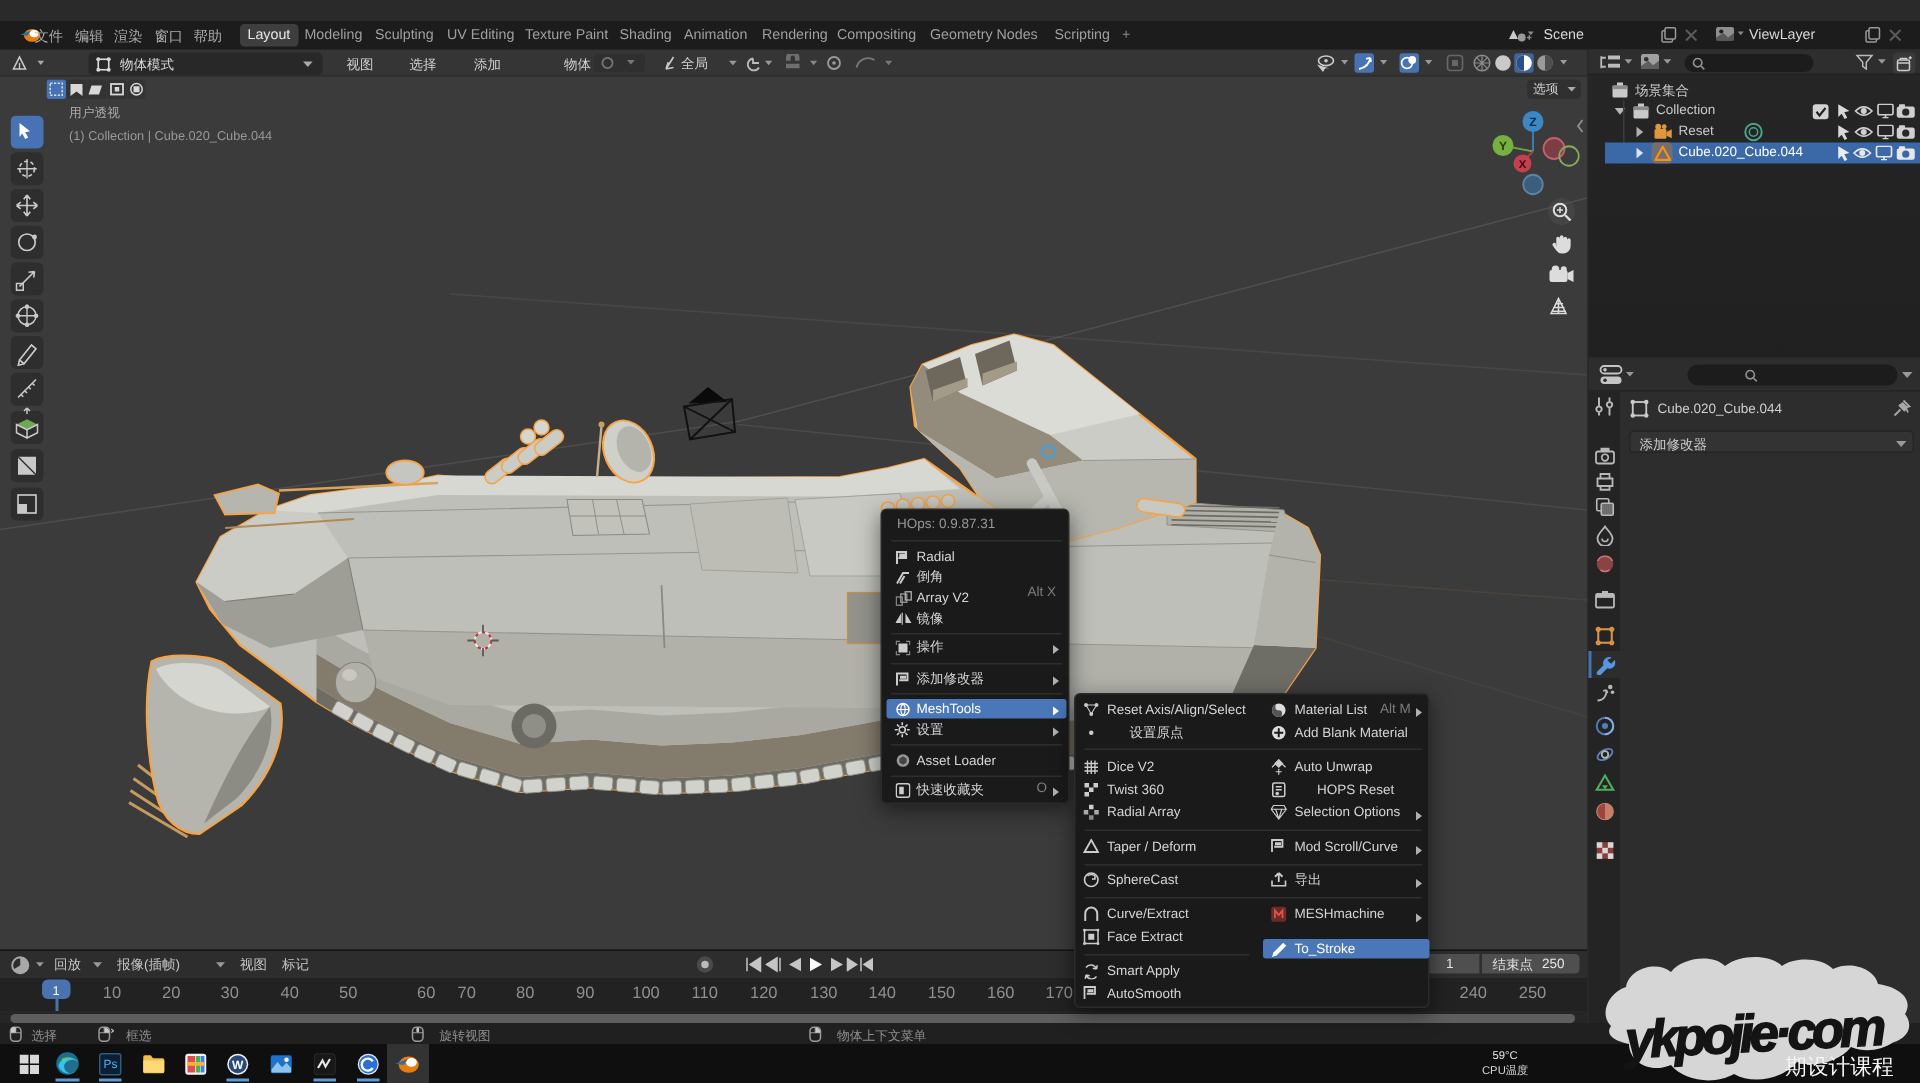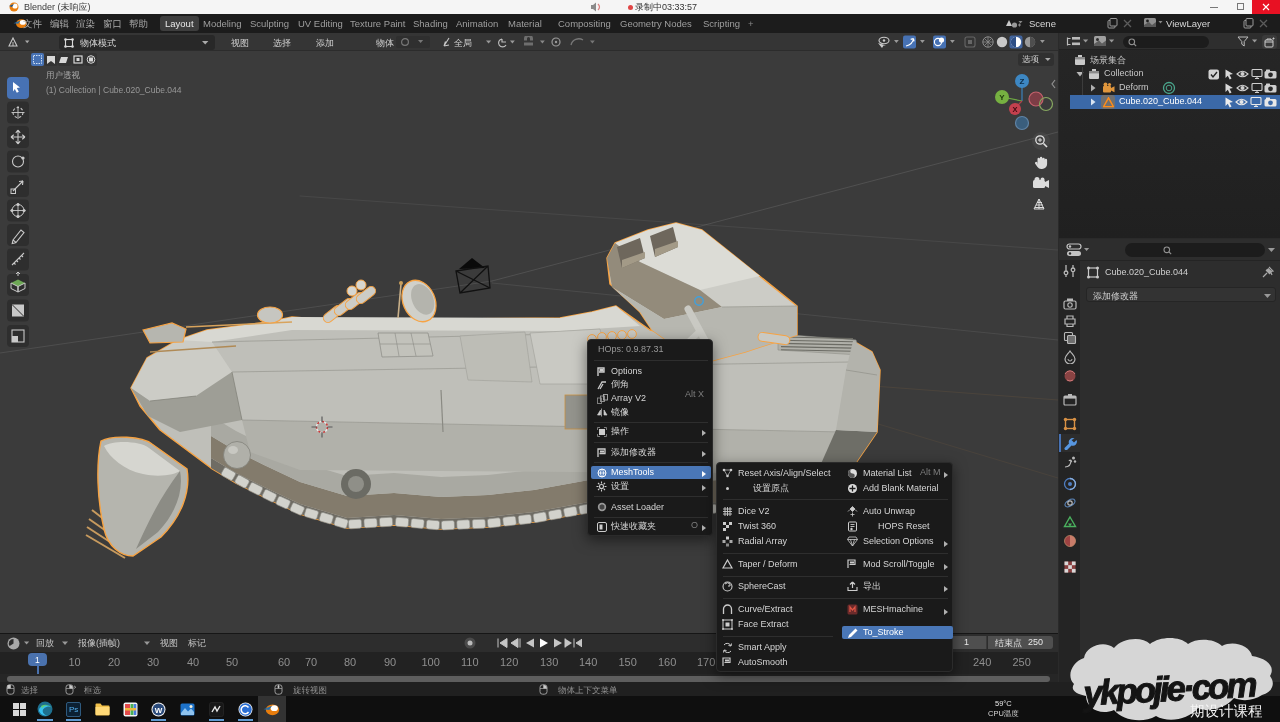--- a/index.html
+++ b/index.html
@@ -356,57 +356,39 @@
         <circle cx="11" cy="11" r="5.5" fill="none" stroke="#cc3333" stroke-width="1.4" stroke-dasharray="2.8 2.2"></circle>
         <circle cx="11" cy="11" r="5.5" fill="none" stroke="#e8e8e8" stroke-width="1.4" stroke-dasharray="2.8 2.2" stroke-dashoffset="2.8"></circle>
         <path d="M11 0.5 V6 M11 16 V21.5 M0.5 11 H6 M16 11 H21.5" stroke="#5a5a5a" stroke-width="1.2"></path>
       </svg>
 
     <svg class="abs" style="left:452px;top:222px" width="44" height="42" viewBox="0 0 44 42">
         <path d="M7 14 L20 3 L33 13 Z" fill="#0a0a0a"></path>
         <path d="M4 16 L36 11 L38 33 L8 38 Z M4 16 L38 33 M36 11 L8 38" stroke="#111" stroke-width="1.3" fill="none"></path>
       </svg>
   </div>
-  <div id="titlebar">
-    <svg class="abs" style="left:8px;top:1px" width="12" height="12" viewBox="0 0 12 12">
-        <circle cx="6" cy="6" r="4.5" fill="#e87d0d"></circle>
-        <circle cx="7" cy="5" r="2.6" fill="#fff"></circle>
-        <path d="M1 5 L6 3 L4 6 Z" fill="#265787"></path>
-      </svg>
-    <span class="tt">Blender (未响应)</span>
-    <svg class="abs" style="left:590px;top:2px" width="12" height="10" viewBox="0 0 12 10">
-        <path d="M1 3h2l3-2.5v9L3 7H1z" fill="#8a8a8a"></path>
-        <path d="M8 2c2 2 2 4 0 6" stroke="#d98080" stroke-width="1.2" fill="none"></path>
-      </svg>
-    <span id="rec"><i style="display:inline-block;width:5px;height:5px;border-radius:50%;background:#e04545;margin-right:2px"></i>录制中03:33:57</span>
-    <div id="tb-min"></div>
-      <div id="tb-max"></div>
-      <div id="tb-close"><svg width="8" height="8" viewBox="0 0 8 8" style="margin-top:3px">
-          <path d="M1 1 L7 7 M7 1 L1 7" stroke="#fff" stroke-width="1.1"></path>
-        </svg></div>
-  </div>
   <div id="menubar">
     <svg class="abs" style="left:13px;top:3px" width="15" height="12" viewBox="0 0 15 12">
         <ellipse cx="8.4" cy="6.6" rx="5.4" ry="4.3" fill="#e87d0d"></ellipse>
         <ellipse cx="9.8" cy="5.4" rx="3" ry="2.4" fill="#fff"></ellipse>
         <path d="M0.5 6.2 L7.5 3.4 L5.2 6.8 Z" fill="#2a6fa8"></path>
       </svg>
     <span class="mi" style="left:23px">文件</span>
       <span class="mi" style="left:50px">编辑</span>
       <span class="mi" style="left:76px">渲染</span>
       <span class="mi" style="left:103px">窗口</span>
       <span class="mi" style="left:129px">帮助</span>
     <span class="tab on" style="left:160px">Layout</span>
     <span class="tab" style="left:203px">Modeling</span>
     <span class="tab" style="left:250px">Sculpting</span>
     <span class="tab" style="left:298px">UV Editing</span>
     <span class="tab" style="left:350px">Texture Paint</span>
     <span class="tab" style="left:413px">Shading</span>
     <span class="tab" style="left:456px">Animation</span>
-    <span class="tab" style="left:508px">Material</span>
+    <span class="tab" style="left:508px">Rendering</span>
     <span class="tab" style="left:558px">Compositing</span>
     <span class="tab" style="left:620px">Geometry Nodes</span>
     <span class="tab" style="left:703px">Scripting</span>
     <span class="tab" style="left:748px;color:#8a8a8a">+</span>
     <svg class="abs" style="left:1003px;top:4px" width="20" height="11" viewBox="0 0 20 11">
         <path d="M3 8 L6 2 L9 8 Z" fill="#c9c9c9"></path>
         <circle cx="11.5" cy="7" r="2.6" fill="#9a9a9a"></circle>
         <path d="M15 7 l3 0 m-1.5 -1.5 l0 3" stroke="#888" stroke-width="1"></path>
         <path d="M15.5 3 l2 2.5 l2 -2.5" fill="#888"></path>
       </svg>
@@ -503,21 +485,21 @@
       <div class="abs" style="left:23px;top:-14px;width:1px;height:42px;background:#3c3c3c"></div>
       <svg class="abs" style="left:31px;top:3px" width="6" height="8" viewBox="0 0 6 8">
           <path d="M1 0.5 L5.5 4 L1 7.5 Z" fill="#b0b0b0"></path>
         </svg>
       <svg class="abs" style="left:43px;top:1px" width="13" height="12" viewBox="0 0 13 12">
           <rect x="1" y="4" width="8" height="6.5" rx="1" fill="#e0963c"></rect>
           <circle cx="3.5" cy="2.5" r="2" fill="#e0963c"></circle>
           <circle cx="7.5" cy="2.5" r="1.6" fill="#e0963c"></circle>
           <path d="M9 6 l3.5 -1.8 v6 L9 8.5" fill="#e0963c"></path>
         </svg>
-      <span class="abs" style="left:60px;top:1px">Deform</span>
+      <span class="abs" style="left:60px;top:1px">Reset</span>
       <svg class="abs" style="left:103px;top:0px" width="14" height="14" viewBox="0 0 14 14">
           <circle cx="7" cy="7" r="5.5" fill="none" stroke="#4aa58c" stroke-width="1.3"></circle>
           <circle cx="7" cy="7" r="2.8" fill="none" stroke="#4aa58c" stroke-width="1"></circle>
         </svg>
       <svg class="abs" style="left:165px;top:1.5px" width="10" height="11" viewBox="0 0 10 11">
           <path d="M1.5 0.5 L9 5 L5.5 5.8 L7.5 9.5 L5.7 10.4 L3.8 6.8 L1.5 9 Z" fill="#d8d8d8"></path>
         </svg>
       <svg class="abs" style="left:177px;top:2px" width="13" height="10" viewBox="0 0 13 10">
           <path d="M1 5 Q6.5 -0.5 12 5 Q6.5 10.5 1 5 Z" fill="none" stroke="#cfcfcf" stroke-width="1.1"></path>
           <circle cx="6.5" cy="5" r="2" fill="#cfcfcf"></circle>
@@ -821,21 +803,21 @@
     
   </circle>
     </div>
   <div id="hops" class="menu" style="left:587px;top:339px;width:126px;height:197px">
     <span class="mrow" style="left:10px;top:3px;color:#999">HOps: 0.9.87.31</span>
     <div class="sep" style="top:20px;width:114px"></div>
     <svg class="abs" style="left:9px;top:27px" width="10" height="9" viewBox="0 0 10 9">
         <path d="M1 9 V1 h6 v4 h-5" stroke="#ccc" stroke-width="1.4" fill="none"></path>
         <rect x="2.5" y="2" width="4" height="2.5" fill="#ccc"></rect>
       </svg>
-      <span class="mrow" style="left:23px;top:24.5px">Options</span>
+      <span class="mrow" style="left:23px;top:24.5px">Radial</span>
     <svg class="abs" style="left:9px;top:40px" width="10" height="10" viewBox="0 0 10 10">
         <path d="M1 9 L5 2 h4 M3 9 l3 -5" stroke="#ccc" stroke-width="1.3" fill="none"></path>
       </svg>
       <span class="mrow" style="left:23px;top:38px">倒角</span>
     <svg class="abs" style="left:9px;top:54px" width="11" height="10" viewBox="0 0 11 10">
         <rect x="0.5" y="4" width="4" height="5.5" fill="none" stroke="#888" stroke-width="0.9"></rect>
         <rect x="3.5" y="2" width="4" height="5.5" fill="none" stroke="#999" stroke-width="0.9"></rect>
         <rect x="6.5" y="0.5" width="4" height="5.5" fill="none" stroke="#aaa" stroke-width="0.9"></rect>
       </svg>
       <span class="mrow" style="left:23px;top:52px">Array V2</span>
@@ -977,21 +959,21 @@
         <span class="mrow" style="left:161px;top:56.5px">HOPS Reset</span>
     <svg class="abs" style="left:130px;top:73px" width="11" height="11" viewBox="0 0 11 11">
           <path d="M2 1 h7 l1.5 2.5 L5.5 10 L0.5 3.5 Z M0.5 3.5 h10 M5.5 10 L3.5 3.5 M5.5 10 L7.5 3.5" stroke="#ccc" stroke-width="0.8" fill="none"></path>
         </svg>
         <span class="mrow" style="left:146px;top:71.5px">Selection Options</span>
         <span class="arr" style="left:227px;top:78.0px"></span>
     <svg class="abs" style="left:130px;top:96px" width="11" height="10" viewBox="0 0 11 10">
           <path d="M1 9 V1 h7 v4.5 h-5.5" stroke="#ccc" stroke-width="1.2" fill="none"></path>
           <rect x="3" y="2.5" width="4" height="2" fill="#ccc"></rect>
         </svg>
-        <span class="mrow" style="left:146px;top:94.5px">Mod Scroll/Toggle</span>
+        <span class="mrow" style="left:146px;top:94.5px">Mod Scroll/Curve</span>
         <span class="arr" style="left:227px;top:101.0px"></span>
     <svg class="abs" style="left:130px;top:118px" width="11" height="11" viewBox="0 0 11 11">
           <path d="M5.5 7 V1 M5.5 1 L3 3.5 M5.5 1 L8 3.5" stroke="#ccc" stroke-width="1.2" fill="none"></path>
           <path d="M1 6 v3.5 h9 V6" stroke="#ccc" stroke-width="1.1" fill="none"></path>
         </svg>
         <span class="mrow" style="left:146px;top:117px">导出</span>
         <span class="arr" style="left:227px;top:123.0px"></span>
     <svg class="abs" style="left:130px;top:141px" width="11" height="11" viewBox="0 0 11 11">
           <rect x="0.5" y="0.5" width="10" height="10" rx="1.5" fill="#6c2b2b"></rect>
           <path d="M3 8 V3 l2.5 3 L8 3 v5" stroke="#e05545" stroke-width="1.2" fill="none"></path>

